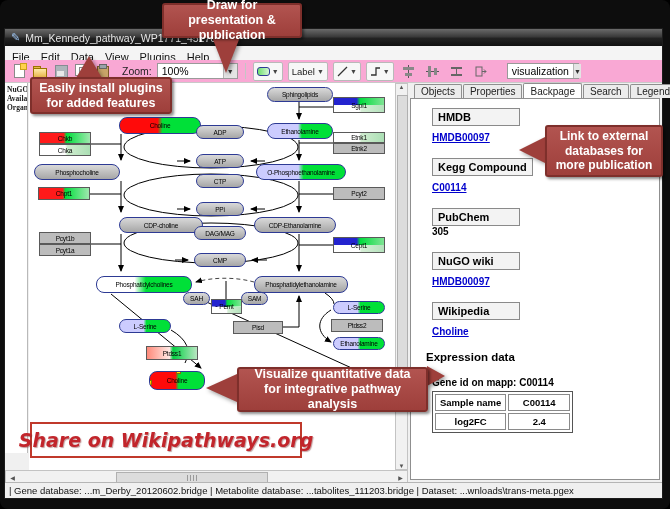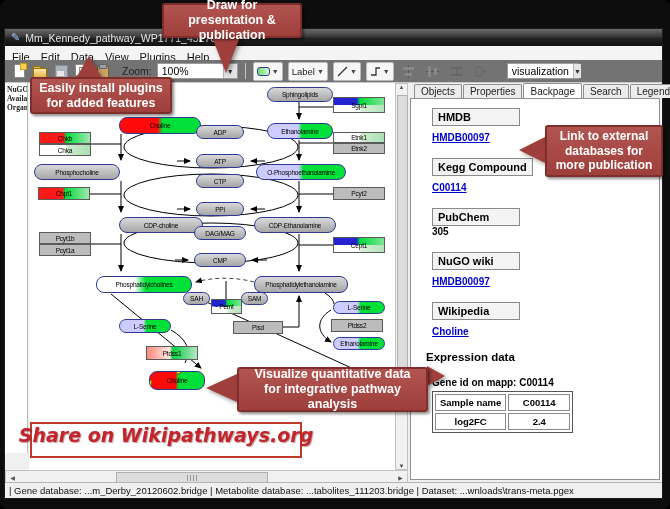--- a/index.html
+++ b/index.html
@@ -8,21 +8,21 @@
   
   .app-window{position:absolute;left:4px;top:28px;width:659px;height:471px;background:#f0f0f0;
               border:1px solid #1c1c1c;box-sizing:border-box;}
   .titlebar{position:absolute;left:0;top:0;right:0;height:17px;
             background:linear-gradient(#6a6a6a,#3a3a3a 45%,#222 55%,#111);
             color:#e6e6e6;font-size:10.5px;display:flex;align-items:center;gap:5px;padding-left:6px;box-sizing:border-box;}
   .app-icon{color:#9cc2ee;font-size:11px;line-height:11px;}
   .menubar{position:absolute;left:0;top:17px;right:0;height:22px;background:#f4f4f4;border-bottom:1px solid #dcdcdc;
            display:flex;align-items:center;gap:11px;padding-left:7px;font-size:11px;color:#111;box-sizing:border-box;}
   .menu-item{cursor:default;}
-  .toolbar{position:absolute;left:0;top:31px;right:0;height:23px;background:#737373;border-bottom:1px solid #c9c9c9;
+  .toolbar{position:absolute;left:0;top:31px;right:0;height:23px;background:#f9a8d4;border-bottom:1px solid #c9c9c9;
            display:flex;align-items:center;gap:5px;padding-left:6px;font-size:10.5px;box-sizing:border-box;}
   .tb-icon{width:16px;height:16px;position:relative;display:inline-block;}
   .icon-new::before{content:"";position:absolute;left:3px;top:1px;width:9px;height:12px;background:#fff;border:1px solid #8a8a8a;}
   .icon-new::after{content:"";position:absolute;right:0px;top:0px;width:5px;height:5px;background:#ffd24d;border:1px solid #caa21a;}
   .icon-open::before{content:"";position:absolute;left:1px;top:3px;width:6px;height:3px;background:#e8b64c;border:1px solid #9a7400;}
   .icon-open::after{content:"";position:absolute;left:1px;top:5px;width:12px;height:8px;background:linear-gradient(#ffe9a8,#e8b64c);border:1px solid #9a7400;}
   .icon-save::before{content:"";position:absolute;left:2px;top:2px;width:11px;height:11px;background:#aeb4ba;border:1px solid #868c92;}
   .icon-save::after{content:"";position:absolute;left:4px;top:8px;width:7px;height:5px;background:#e8e8e8;}
   .icon-copy::before{content:"";position:absolute;left:1px;top:1px;width:8px;height:10px;background:#fff;border:1px solid #8a8a8a;}
   .icon-copy::after{content:"";position:absolute;left:5px;top:4px;width:8px;height:10px;background:#fff;border:1px solid #8a8a8a;}
@@ -92,21 +92,21 @@
                padding:2px 4px;min-width:52px;color:#000;}
   
   .statusbar{position:absolute;left:0;right:0;bottom:0;height:16px;background:#f0f0f0;border-top:1px solid #b5b5b5;
              font-size:9.5px;color:#111;display:flex;align-items:center;padding-left:4px;box-sizing:border-box;white-space:nowrap;overflow:hidden;}
   
   .callout{position:absolute;background:linear-gradient(#b25450,#9e3f3b);border:2px solid #7e2f2b;border-radius:3px;
            color:#fff;font-weight:bold;font-size:12.5px;line-height:1.2;display:flex;align-items:center;justify-content:center;
            text-align:center;padding:3px 6px;box-sizing:border-box;box-shadow:2px 2px 3px rgba(0,0,0,.45);z-index:50;}
   .ca{position:absolute;width:0;height:0;z-index:49;filter:drop-shadow(2px 2px 2px rgba(0,0,0,.4));}
   .share-box{position:absolute;left:30px;top:422px;width:268px;height:32px;background:#fff;border:2px solid #c0392b;
-             display:flex;align-items:flex-start;justify-content:center;z-index:40;}
+             display:flex;align-items:center;justify-content:center;z-index:40;}
   .share-text{font-family:"DejaVu Sans",sans-serif;font-style:italic;font-weight:bold;font-size:19px;color:#c2252b;
               text-shadow:1px 1px 1px rgba(120,40,40,.45);white-space:nowrap;}
 </style>
 </head>
 <body>
 
 <div class="screen">
 
   <div class="app-window">
 

